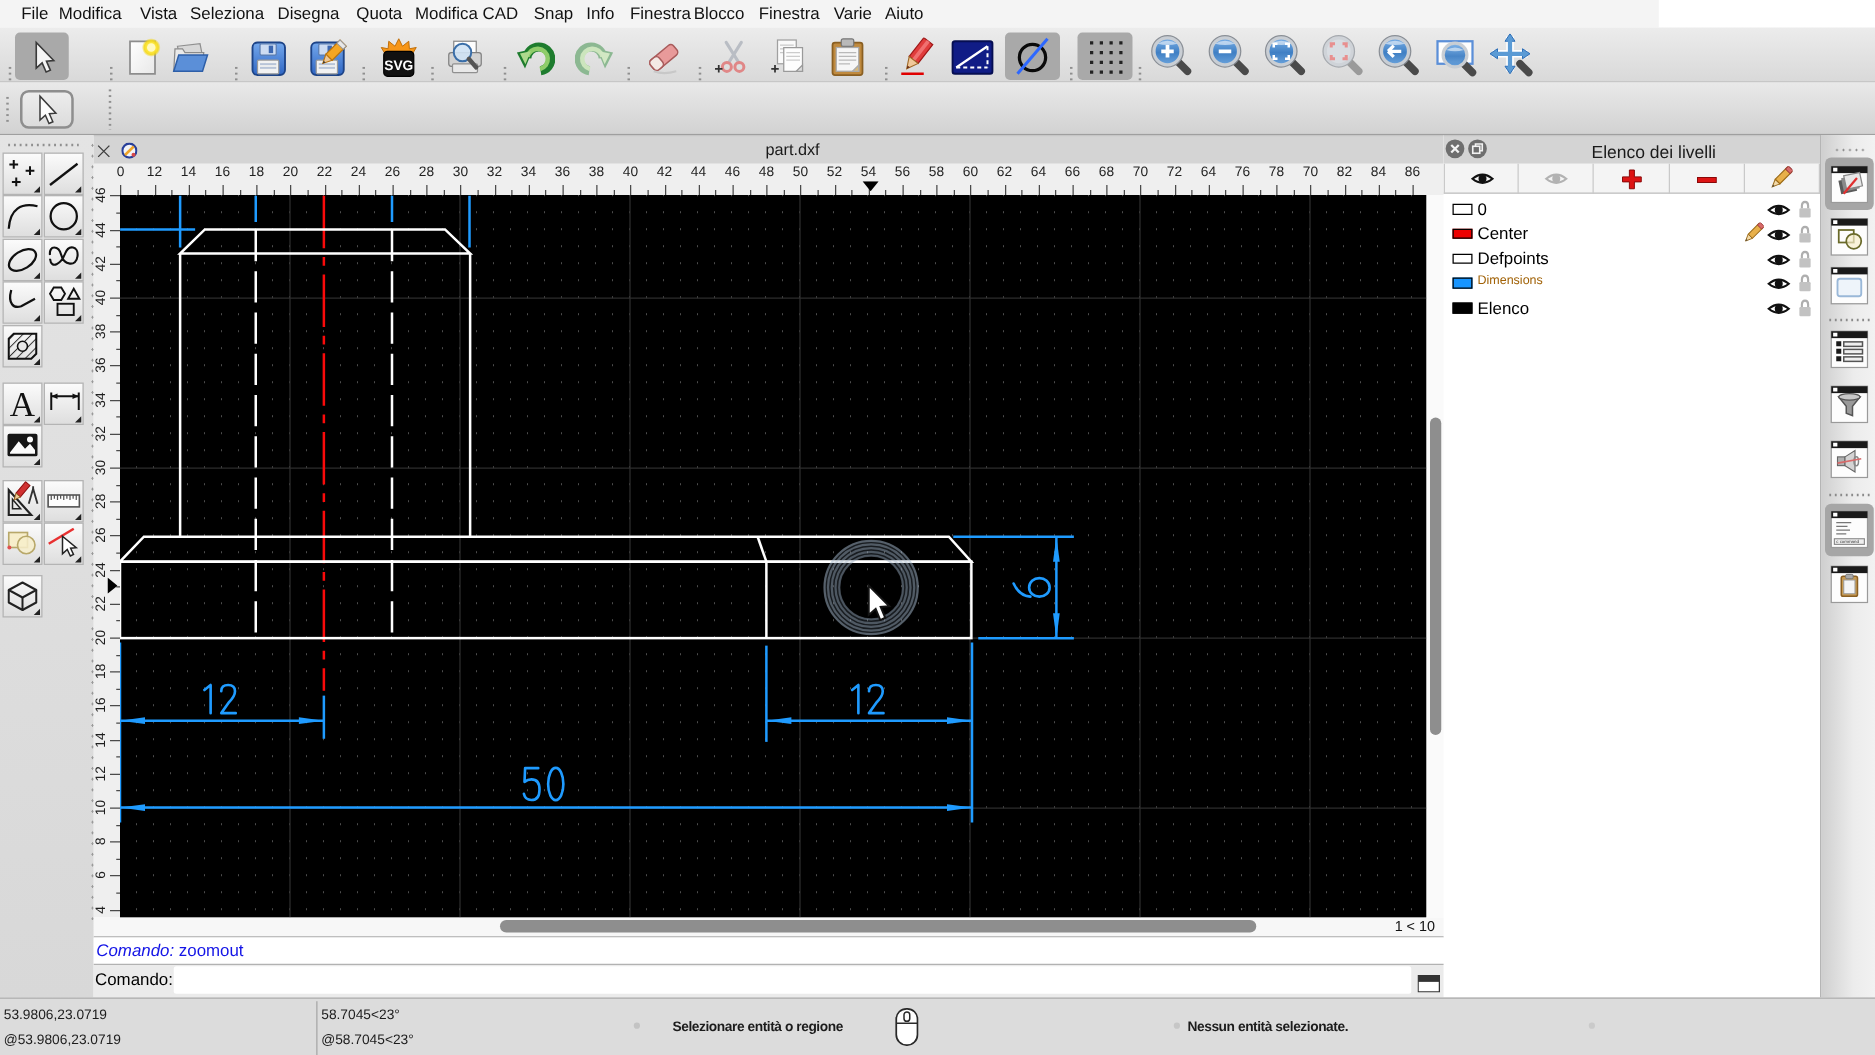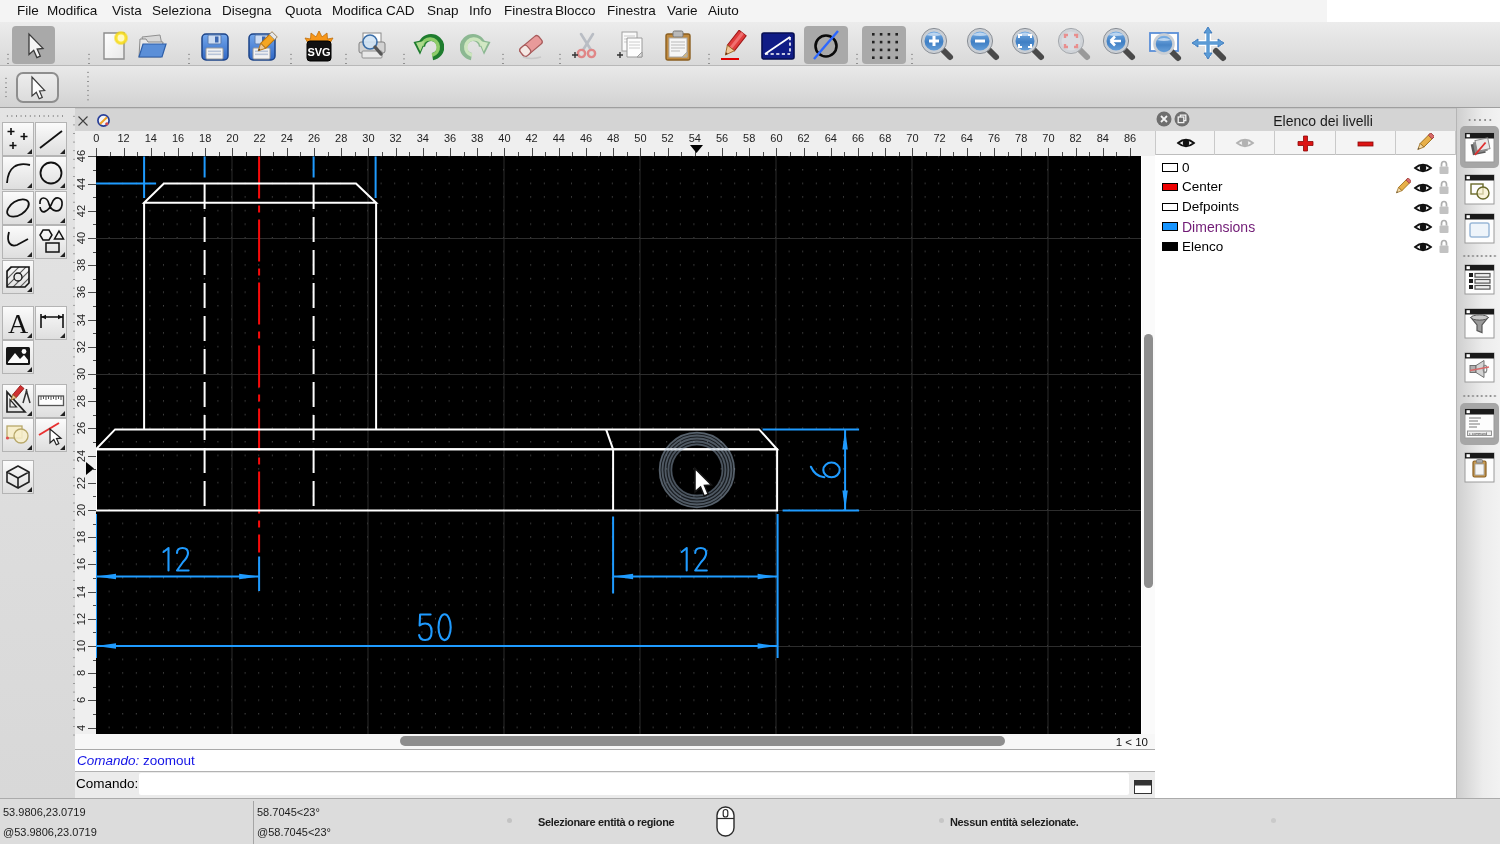--- a/index.html
+++ b/index.html
@@ -490,20 +490,21 @@
   </div>
 <div id="tabbar">
     <svg style="position:absolute;left:3px;top:6.5px" width="10" height="10" viewBox="0 0 10 10">
       <path d="M0.5,0.5 L9.5,9.5 M9.5,0.5 L0.5,9.5" stroke="#3f3f3f" stroke-width="1.1"></path>
     </svg>
 <svg style="position:absolute;left:21.5px;top:5px" width="13" height="13" viewBox="0 0 13 13">
 <circle cx="6.5" cy="6.5" r="5.6" fill="#f2f4f8" stroke="#283f9a" stroke-width="1.7"></circle>
 <line x1="3" y1="10" x2="10" y2="3.2" stroke="#f0a428" stroke-width="2"></line>
 <circle cx="9.8" cy="9.8" r="1.6" fill="#d84848"></circle>
     </svg>
+<div style="position:absolute;left:19px;top:2.5px;width:1080px;text-align:center;font-size:13px;color:#1a1a1a">part.dxf</div>
   </div>
 <div id="hruler">
     <i style="left:21.4px;top:16.5px;height:8px"></i>
 <b style="left:11.4px;top:1px">0</b>
 <i style="left:35.0px;top:21px;height:3.5px"></i>
 <i style="left:48.6px;top:16.5px;height:8px"></i>
 <b style="left:38.6px;top:1px">12</b>
 <i style="left:62.2px;top:21px;height:3.5px"></i>
 <i style="left:75.8px;top:16.5px;height:8px"></i>
 <b style="left:65.8px;top:1px">14</b>
@@ -899,21 +900,21 @@
 <div style="position:absolute;left:27px;top:91.1px;font-size:13.5px;color:#000">Defpoints</div>
 <svg style="position:absolute;left:258px;top:91.6px" width="20" height="16" viewBox="0 0 20 16">
       <path d="M2,8 Q10,1.5 18,8 Q10,14.5 2,8 Z" fill="none" stroke="#111" stroke-width="1.7"></path>
       <circle cx="10" cy="8" r="3.2" fill="#111"></circle>
     </svg>
 <svg style="position:absolute;left:282px;top:91.6px" width="14" height="15" viewBox="0 0 14 15">
       <rect x="2.5" y="6.5" width="9" height="7.5" rx="1" fill="#c2c2c2"></rect>
       <path d="M4.5,6.5 L4.5,4.5 Q4.5,1.5 7,1.5 Q9.5,1.5 9.5,4.5 L9.5,6.5" fill="none" stroke="#aeaeae" stroke-width="1.7"></path>
     </svg>
 <div style="position:absolute;left:6.5px;top:114.4px;width:16px;height:8.5px;background:#1795ff;border:1.5px solid #000"></div>
-<div style="position:absolute;left:27px;top:110.9px;font-size:14px;color:#701a75">Dimensions</div>
+<div style="position:absolute;left:27px;top:110.9px;font-size:10px;color:#a16207">Dimensions</div>
 <svg style="position:absolute;left:258px;top:111.4px" width="20" height="16" viewBox="0 0 20 16">
       <path d="M2,8 Q10,1.5 18,8 Q10,14.5 2,8 Z" fill="none" stroke="#111" stroke-width="1.7"></path>
       <circle cx="10" cy="8" r="3.2" fill="#111"></circle>
     </svg>
 <svg style="position:absolute;left:282px;top:111.4px" width="14" height="15" viewBox="0 0 14 15">
       <rect x="2.5" y="6.5" width="9" height="7.5" rx="1" fill="#c2c2c2"></rect>
       <path d="M4.5,6.5 L4.5,4.5 Q4.5,1.5 7,1.5 Q9.5,1.5 9.5,4.5 L9.5,6.5" fill="none" stroke="#aeaeae" stroke-width="1.7"></path>
     </svg>
 <div style="position:absolute;left:6.5px;top:134.2px;width:16px;height:8.5px;background:#000000;border:1.5px solid #000"></div>
 <div style="position:absolute;left:27px;top:130.7px;font-size:13.5px;color:#000">Elenco</div>

